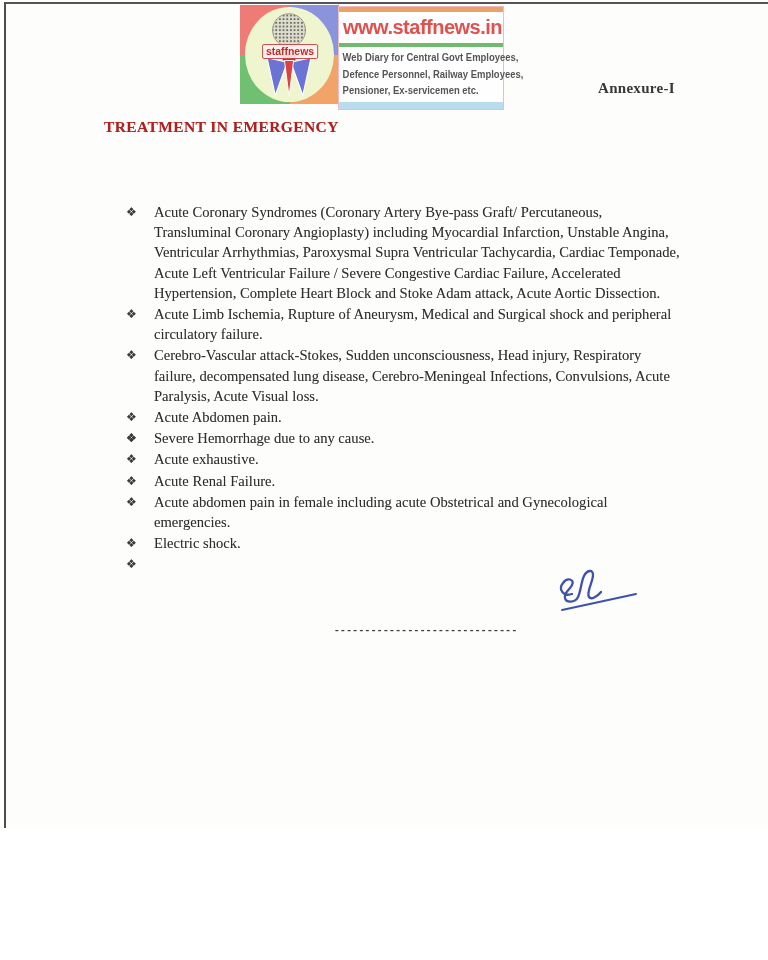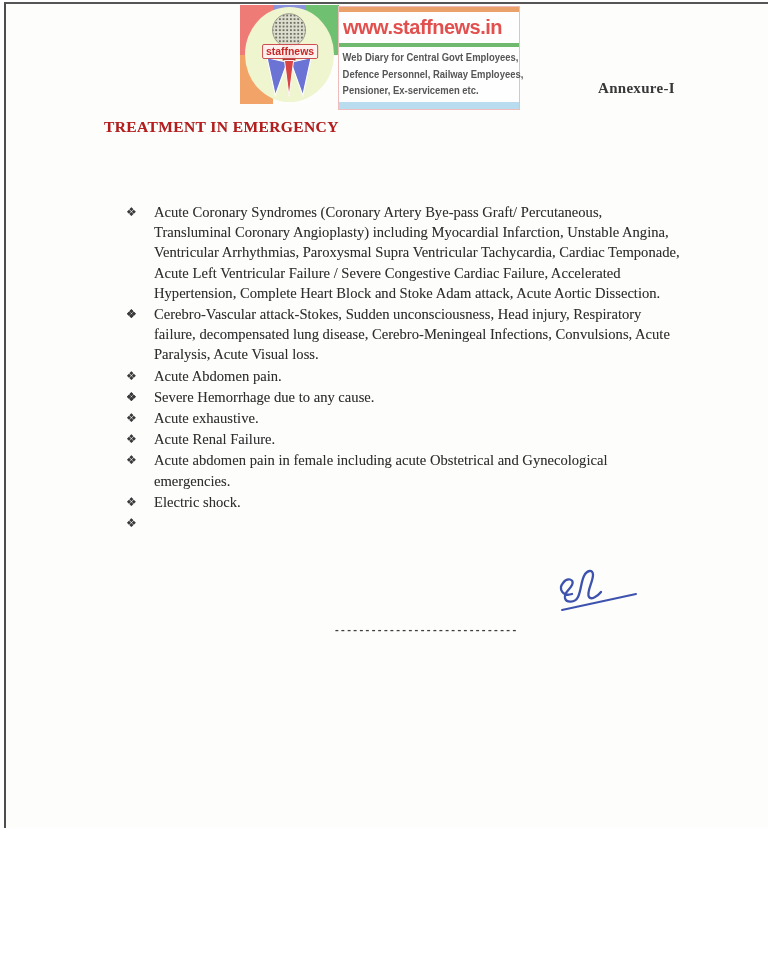--- a/index.html
+++ b/index.html
@@ -10,42 +10,42 @@
   .scan {
     position:absolute; left:4px; top:2px; width:764px; height:826px;
     background:#fdfdfc;
     border-left:2px solid #4d4d4d;
     border-top:2px solid #555555;
   }
 
   
   .logo {
     position:absolute; left:234px; top:1px; width:99px; height:99px;
-    display:grid; grid-template-columns:1fr 1fr 1fr; grid-template-rows:1fr 1fr;
+    display:grid; grid-template-columns:1fr 1fr; grid-template-rows:1fr 1fr;
   }
   .q-tl { background:#ef7b77; }
   .q-tr { background:#8b93dc; }
   .q-bl { background:#6fc171; }
   .q-br { background:#f2a468; }
   .logo-ellipse {
     position:absolute; left:5px; top:2px; right:5px; bottom:2px;
     background:#eff5cf; border-radius:50%;
   }
   .logo-art { position:absolute; inset:0; width:100%; height:100%; }
   .logo-badge {
     position:absolute; top:37px; left:50%; transform:translateX(-50%) scaleX(.95);
     font-family:"Liberation Sans", sans-serif; font-weight:bold; font-size:11px;
     color:#c62828; background:rgba(255,240,238,.9);
     border:1px solid #c84a4a; border-radius:2px; padding:0 3px; line-height:13px;
     white-space:nowrap; z-index:2;
   }
 
   
   .banner {
-    position:absolute; left:332px; top:2px; width:182px; height:104px;
+    position:absolute; left:332px; top:2px; width:166px; height:104px;
     background:#fefefe; border:1px solid #eebcbc;
     display:flex; flex-direction:column;
   }
   .bar { width:100%; flex:0 0 auto; }
   .bar-orange { height:5px; background:#eaa26a; }
   .bar-green  { height:4px; background:#6fba6e; margin-top:1px; }
   .bar-blue   { height:7px; background:#b9dcee; margin-top:auto; }
   .site-title {
     font-family:"Liberation Sans", sans-serif; font-weight:bold;
     font-size:20px; line-height:30px; color:#e2504e;
@@ -132,21 +132,21 @@
     </div>
     <div class="bar bar-blue"></div>
   </div>
 
   <div class="annexure">Annexure-I</div>
 
   <div class="doc-title">TREATMENT IN EMERGENCY</div>
 
   <ul class="ailment-list">
     <li><span class="bullet">❖</span><span>Acute Coronary Syndromes (Coronary Artery Bye-pass Graft/ Percutaneous, Transluminal Coronary Angioplasty) including Myocardial Infarction, Unstable Angina, Ventricular Arrhythmias, Paroxysmal Supra Ventricular Tachycardia, Cardiac Temponade, Acute Left Ventricular Failure / Severe Congestive Cardiac Failure, Accelerated Hypertension, Complete Heart Block and Stoke Adam attack, Acute Aortic Dissection.</span></li>
-    <li><span class="bullet">❖</span></li>
+    <li><span class="bullet">❖</span><span>Acute Limb Ischemia, Rupture of Aneurysm, Medical and Surgical shock and peripheral circulatory failure.</span></li>
     <li><span class="bullet">❖</span><span>Cerebro-Vascular attack-Stokes, Sudden unconsciousness, Head injury, Respiratory failure, decompensated lung disease, Cerebro-Meningeal Infections, Convulsions, Acute Paralysis, Acute Visual loss.</span></li>
     <li><span class="bullet">❖</span><span>Acute Abdomen pain.</span></li>
     <li><span class="bullet">❖</span></li>
     <li><span class="bullet">❖</span><span>Severe Hemorrhage due to any cause.</span></li>
     <li><span class="bullet">❖</span><span>Acute exhaustive.</span></li>
     <li><span class="bullet">❖</span><span>Acute Renal Failure.</span></li>
     <li><span class="bullet">❖</span><span>Acute abdomen pain in female including acute Obstetrical and Gynecological emergencies.</span></li>
     <li><span class="bullet">❖</span><span>Electric shock.</span></li>
     <li><span class="bullet">❖</span></li>
   </ul>

